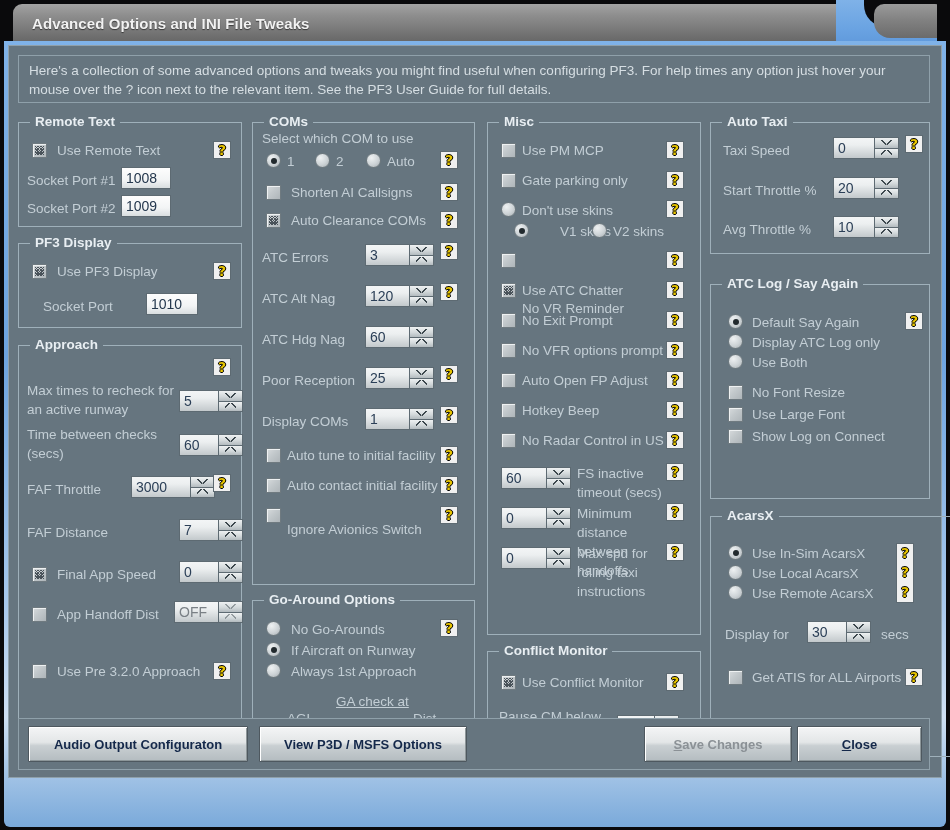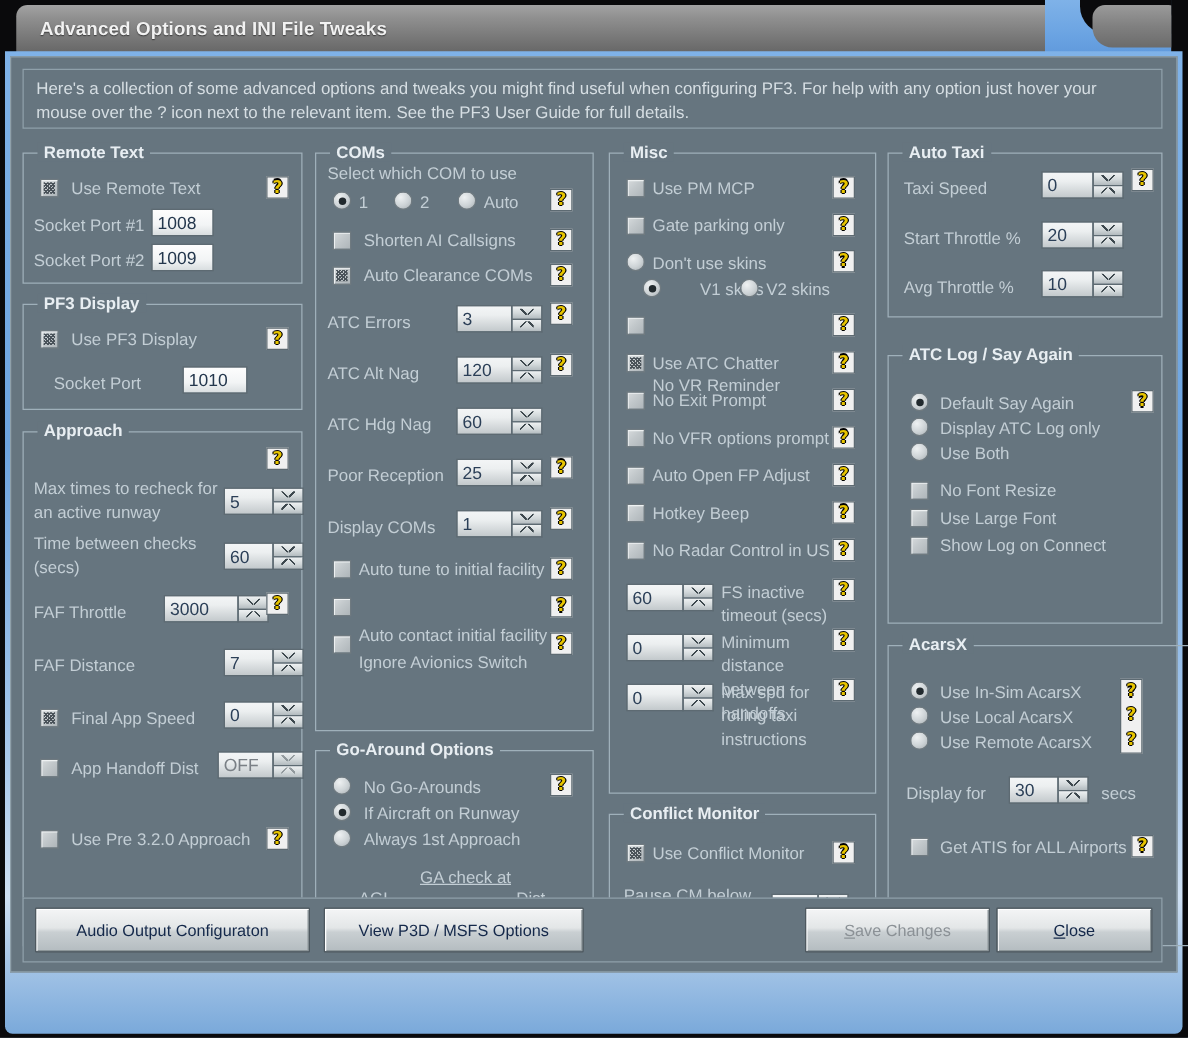--- a/index.html
+++ b/index.html
@@ -159,21 +159,21 @@
   
   #btnbar{
     position:absolute;left:9px;top:672px;width:912px;height:52px;
     border:1px solid #8fa0aa;box-sizing:border-box;background:#66757f;
   }
   .btn{
     position:absolute;top:7px;height:36px;box-sizing:border-box;
     background:linear-gradient(180deg,#f4f5f6 0%,#e3e6e7 45%,#c9cfd2 55%,#b4bcc0 100%);
     border:1px solid #4e585f;
     border-radius:1px;
-    color:#14284a;font-size:13px;font-weight:normal;
+    color:#14284a;font-size:13px;font-weight:bold;
     display:flex;align-items:center;justify-content:center;
     cursor:pointer;
     box-shadow:inset 1px 1px 0 #ffffff, inset -1px -1px 0 #8d9699;
     font-family:"Liberation Sans", sans-serif;
   }
   .btn.disabled{color:#8b9196;cursor:default;}
   .btn u{text-decoration:underline;}
 </style>
 </head>
 <body>
@@ -186,21 +186,21 @@
   <div id="accent-notch">
     <div class="blue"></div>
     <div class="cut-top"></div>
     <div class="cut-right"></div>
   </div>
 
   <div id="frame"></div>
 
   <div id="client">
 
-    <div id="intro">Here's a collection of some advanced options and tweaks you might find useful when configuring PF3. For help with any option just hover your mouse over the ? icon next to the relevant item. See the PF3 User Guide for full details.</div>
+    <div id="intro">Here's a collection of some advanced options and tweaks you might find useful when configuring PF3. For help times any option just hover your mouse over the ? icon next to the relevant item. See the PF3 User Guide for full details.</div>
 
     <div class="gb" style="left:9px;top:76px;width:224px;height:105px;">
       <div class="gb-title">Remote Text</div>
       <div class="cb on" style="left:13px;top:20px;"></div>
       <div class="lbl" style="left:38px;top:20px;">Use Remote Text</div>
       <div class="help" style="left:194px;top:18px;">?</div>
       <div class="lbl" style="left:8px;top:50px;">Socket Port #1</div>
       <div class="tf white" style="left:102px;top:44px;width:50px;">1008</div>
       <div class="lbl" style="left:8px;top:78px;">Socket Port #2</div>
       <div class="tf white" style="left:102px;top:72px;width:50px;">1009</div>
@@ -327,21 +327,21 @@
           <div class="b up"></div>
           <div class="b dn"></div>
         </div>
       <div class="help" style="left:187px;top:283px;">?</div>
 
       <div class="cb" style="left:13px;top:325px;"></div>
       <div class="lbl" style="left:34px;top:325px;">Auto tune to initial facility</div>
       <div class="help" style="left:187px;top:323px;">?</div>
 
       <div class="cb" style="left:13px;top:355px;"></div>
-      <div class="lbl" style="left:34px;top:355px;margin-top:23px;">Auto contact initial facility</div>
+      <div class="lbl" style="left:34px;top:355px;">Auto contact initial facility</div>
       <div class="help" style="left:187px;top:353px;">?</div>
 
       <div class="cb" style="left:13px;top:385px;"></div>
       <div class="lbl" style="left:34px;top:385px;margin-top:14px;">Ignore Avionics Switch</div>
       <div class="help" style="left:187px;top:383px;">?</div>
     </div>
 
     <div class="gb" style="left:243px;top:554px;width:223px;height:157px;">
       <div class="gb-title">Go-Around Options</div>
 

